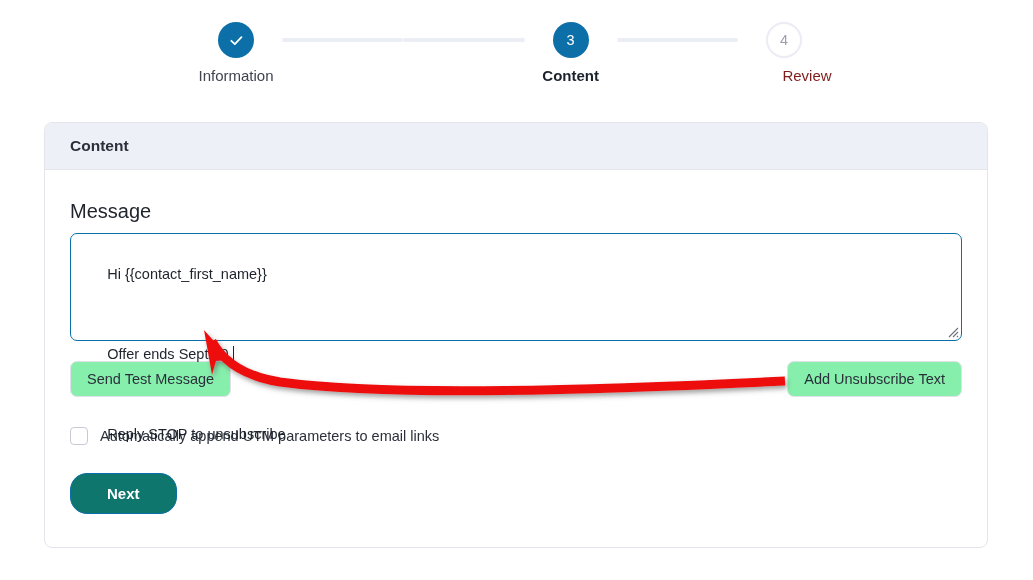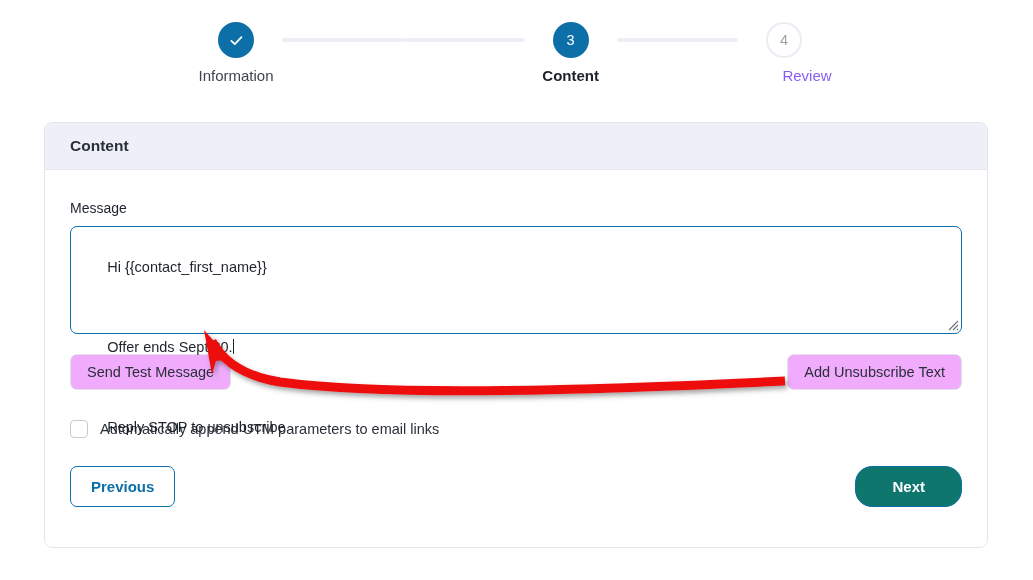--- a/index.html
+++ b/index.html
@@ -68,21 +68,21 @@
     margin-top: 9px;
     font-size: 15px;
     color: #3f4450;
     white-space: nowrap;
   }
   .step-label.active {
     font-weight: bold;
     color: #1c222c;
   }
   .step-label.muted {
-    color: #8b5cf6;
+    color: #7f1d1d;
     margin-left: 46px;
   }
   .connector {
     flex: 1 1 auto;
     height: 4px;
     border-radius: 2px;
     background: #eceef5;
     margin-top: 16px;
   }
 
@@ -112,21 +112,21 @@
     font-size: 15.5px;
     font-weight: bold;
     color: #2a2f3a;
   }
   .card-body {
     padding: 0 25px;
     position: relative;
   }
 
   .field-label {
-    font-size: 14px;
+    font-size: 20px;
     color: #1e232c;
     margin-top: 30px;
     margin-bottom: 10px;
   }
 
   .textarea {
     box-sizing: border-box;
     width: 892px;
     height: 108px;
     border: 1.6px solid #0c6fa8;
@@ -163,21 +163,21 @@
     margin-top: 20px;
     display: flex;
     justify-content: space-between;
     align-items: center;
     width: 892px;
   }
   .btn-outline-grey {
     font-family: "Liberation Sans", sans-serif;
     font-size: 14.5px;
     color: #2a2f3a;
-    background: #f0abfc;
+    background: #86efac;
     border: 1px solid #e1e2e7;
     border-radius: 7px;
     padding: 9px 16px;
     cursor: pointer;
     white-space: nowrap;
   }
 
   
   .check-row {
     margin-top: 30px;
@@ -300,21 +300,20 @@
       <button class="btn-outline-grey">Send Test Message</button>
       <button class="btn-outline-grey">Add Unsubscribe Text</button>
     </div>
 
     <div class="check-row">
       <div class="checkbox"></div>
       <span class="check-label">Automatically append UTM parameters to email links</span>
     </div>
 
     <div class="nav-row">
-      <button class="btn-prev">Previous</button>
       <button class="btn-next">Next</button>
     </div>
 
   </div>
 </div>
 
 <svg class="annotation" viewBox="0 0 1033 580">
   <defs>
     <filter id="arrowShadow" x="-20%" y="-60%" width="150%" height="260%">
       <feDropShadow dx="2" dy="3" stdDeviation="2.6" flood-color="#555" flood-opacity="0.55"></feDropShadow>

